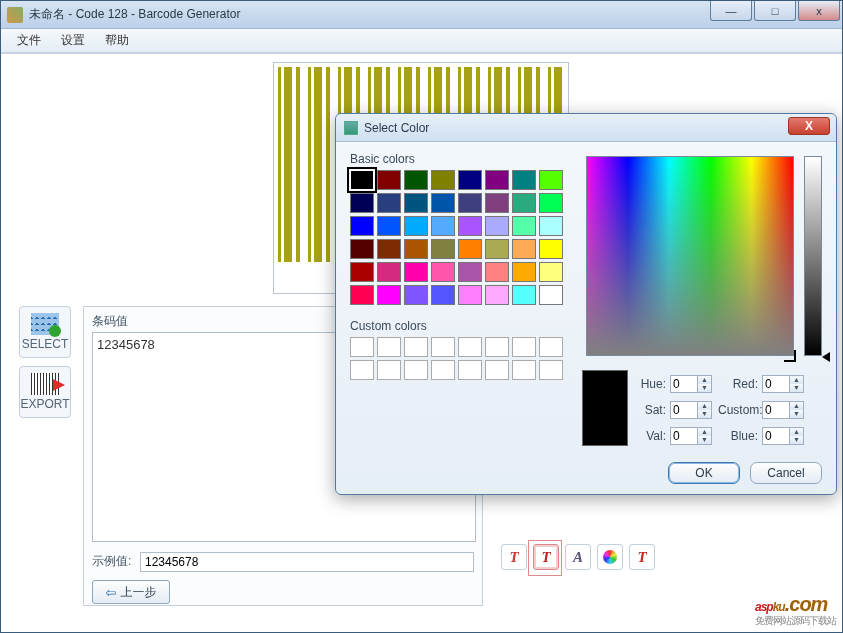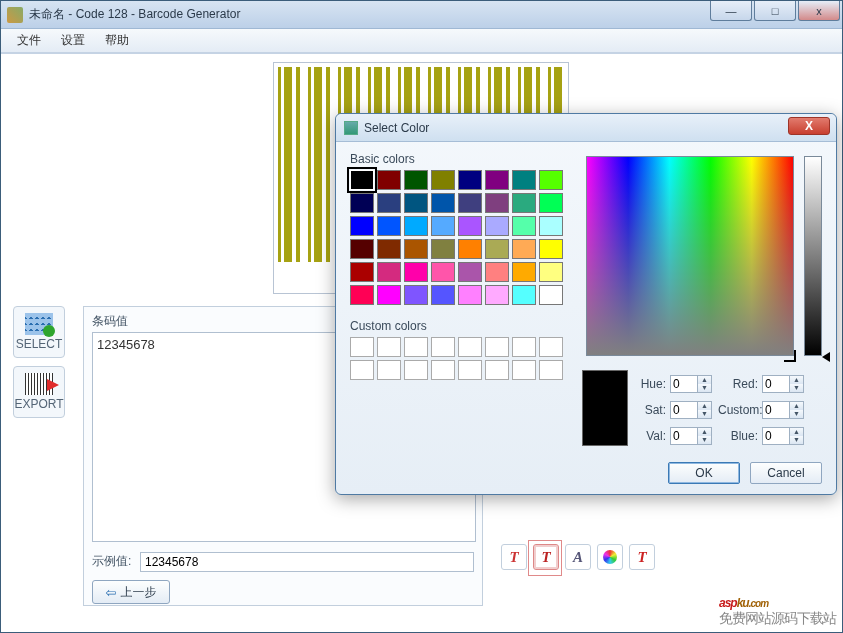--- a/index.html
+++ b/index.html
@@ -17,21 +17,21 @@
 .menubar { height: 24px; background: linear-gradient(#f6f9fc,#e4ecf5); display: flex; align-items: center; padding: 0 6px; border-bottom: 1px solid #c5d3e4; }
 .menubar .menu-item { padding: 2px 10px; color: #333; }
 
 .app-body { position: absolute; top: 52px; left: 0; right: 0; bottom: 0; background: #fff; border-top: 1px solid #c5d3e4; }
 
 
 .barcode-preview { position: absolute; left: 272px; top: 8px; width: 296px; height: 232px; border: 1px solid #b8c4d4; background: #fff; }
 .barcode-stripes { position: absolute; left: 4px; top: 4px; right: 4px; height: 195px; background: repeating-linear-gradient(90deg, #a6a213 0 3px, #fff 3px 6px, #a6a213 6px 14px, #fff 14px 18px, #a6a213 18px 22px, #fff 22px 30px); }
 
 
-.sidebar { position: absolute; left: 12px; top: 252px; width: 56px; }
+.sidebar { position: absolute; left: 18px; top: 252px; width: 56px; }
 .tool-btn { width: 52px; height: 52px; margin-bottom: 8px; background: #f3f7fb; border: 1px solid #c2cfdd; border-radius: 4px; display: flex; flex-direction: column; align-items: center; justify-content: center; font-size: 9px; color: #546576; }
 .tool-btn.active { background: #fff; border-color: #8fa6c0; }
 .tool-btn .ico { width: 28px; height: 22px; margin-bottom: 2px; }
 .ico-select { background: linear-gradient(45deg,#2a6eb0 25%,transparent 25%) 0 0/6px 6px, linear-gradient(-45deg,#2a6eb0 25%,transparent 25%) 0 0/6px 6px #9cc3ea; position: relative; }
 .ico-select::after { content:''; position:absolute; right:-2px; bottom:-2px; width:12px; height:12px; background:#2ea52e; border-radius:50%; }
 .ico-edit { background: linear-gradient(135deg,#f7c948 40%,#d99a1e 60%); transform: skew(-20deg); border-radius: 2px; }
 .ico-export { position: relative; background: repeating-linear-gradient(90deg,#333 0 1px,#fff 1px 3px); }
 .ico-export::after { content:''; position:absolute; right:-6px; top:6px; width:0; height:0; border-left:12px solid #e02b2b; border-top:6px solid transparent; border-bottom:6px solid transparent; }
 
 
@@ -51,21 +51,21 @@
 .sicon.s2 { color:#b22; border:1px solid #d88; box-shadow: 0 0 0 2px rgba(200,60,60,.25) inset; }
 .sicon.s3 { color:#557; }
 .sicon.s4 { position:relative; }
 .sicon.s4::before { content:''; width:14px; height:14px; background: conic-gradient(#e33,#ee3,#3c3,#3ce,#33e,#e3e,#e33); border-radius:50%; display:block; }
 .sicon.s5 { color:#c22; }
 .style-highlight { position:absolute; left:527px; top:486px; width:34px; height:36px; border:1px solid #e08a8a; pointer-events:none; }
 
 
 .watermark { position: absolute; right: 6px; bottom: 4px; font-family: Arial; font-size: 28px; font-weight: bold; font-style: italic; color: #c71c1c; letter-spacing: -1px; }
 .watermark .g { color: #a16207; }
-.watermark .sub { font-size: 14px; color: #888; display:block; text-align:right; font-style: normal; font-weight: normal; margin-top:-4px; }
+.watermark .sub { font-size: 10px; color: #888; display:block; text-align:right; font-style: normal; font-weight: normal; margin-top:-4px; }
 
 
 .color-dialog { position: absolute; left: 335px; top: 113px; width: 502px; height: 382px; background: linear-gradient(#f4f8fc,#e6eef6); border: 1px solid #4f7aa3; border-radius: 6px; box-shadow: 0 4px 18px rgba(0,0,0,.35); }
 .cd-titlebar { height: 28px; background: linear-gradient(#e8f0f9,#cfe0f0); border-bottom: 1px solid #a6bdd6; border-radius: 6px 6px 0 0; display: flex; align-items: center; padding: 0 8px; }
 .cd-titlebar .ico { width:14px; height:14px; background: linear-gradient(#6aa,#397); margin-right:6px; border:1px solid #5a8; }
 .cd-titlebar .t { flex:1; color:#2b3a4a; }
 .cd-close { position:absolute; right:6px; top:3px; width:42px; height:18px; background: linear-gradient(#e27b6e,#c83f2f); border:1px solid #9c3428; border-radius: 3px; color:#fff; display:flex; align-items:center; justify-content:center; font-family: Arial; font-weight: bold; }
 
 .cd-body { padding: 10px 14px; }
 .cd-label { color: #3a4a5a; margin-bottom: 4px; }
@@ -91,21 +91,21 @@
 .current-color { position:absolute; left:246px; top:256px; width:46px; height:76px; background:#000; border:1px solid #666; }
 
 .hsv-grid { position:absolute; left:302px; top:258px; display:grid; grid-template-columns: 28px 44px 40px 44px; grid-auto-rows: 24px; gap: 2px 4px; align-items:center; }
 .hsv-grid label { text-align:right; color:#3a4a5a; }
 .spin { display:flex; }
 .spin input { width:28px; height:18px; border:1px solid #9fb0c2; text-align:left; padding:0 2px; }
 .spin .btns { width:14px; height:18px; display:flex; flex-direction:column; border:1px solid #9fb0c2; border-left:none; }
 .spin .btns div { flex:1; background:linear-gradient(#f5f9fd,#dbe6f2); font-size:7px; text-align:center; line-height:8px; color:#456; }
 
 .dlg-buttons { position:absolute; right:14px; bottom:10px; display:flex; gap:10px; }
-.dlg-btn { width:72px; height:22px; background:linear-gradient(#fdfefe,#e4ecf5); border:1px solid #8fa6c0; border-radius:2px; color:#2b3a4a; }
+.dlg-btn { width:72px; height:22px; background:linear-gradient(#fdfefe,#e4ecf5); border:1px solid #8fa6c0; border-radius:7px; color:#2b3a4a; }
 .dlg-btn.primary { border:1px solid #3b79b5; box-shadow: 0 0 0 1px #8fb8e0 inset; }
 
 
 .c0{background:#000}.c1{background:#800000}.c2{background:#005500}.c3{background:#808000}.c4{background:#000080}.c5{background:#800080}.c6{background:#008080}.c7{background:#55ff00}
 .c10{background:#000055}.c11{background:#2a3f7f}.c12{background:#005580}.c13{background:#0055aa}.c14{background:#3f3f7f}.c15{background:#7f3f7f}.c16{background:#2aaa7f}.c17{background:#00ff55}
 .c20{background:#0000ff}.c21{background:#0055ff}.c22{background:#00aaff}.c23{background:#55aaff}.c24{background:#aa55ff}.c25{background:#aaaaff}.c26{background:#55ffaa}.c27{background:#aaffff}
 .c30{background:#550000}.c31{background:#7f2a00}.c32{background:#aa5500}.c33{background:#808040}.c34{background:#ff8000}.c35{background:#aaaa55}.c36{background:#ffaa55}.c37{background:#ffff00}
 .c40{background:#aa0000}.c41{background:#d42a7f}.c42{background:#ff00aa}.c43{background:#ff55aa}.c44{background:#aa55aa}.c45{background:#ff8080}.c46{background:#ffaa00}.c47{background:#ffff80}
 .c50{background:#ff0055}.c51{background:#ff00ff}.c52{background:#7f55ff}.c53{background:#5555ff}.c54{background:#ff80ff}.c55{background:#ffaaff}.c56{background:#55ffff}.c57{background:#ffffff}
 </style>
@@ -160,21 +160,21 @@
     <div class="style-toolbar">
       <div class="sicon s1">T</div>
       <div class="sicon s2">T</div>
       <div class="sicon s3">A</div>
       <div class="sicon s4"></div>
       <div class="sicon s5">T</div>
     </div>
     <div class="style-highlight"></div>
 
     <div class="watermark">
-      <span>asp</span><span class="g">ku</span><span class="g" style="font-size:10px">.com</span>
+      <span>asp</span><span class="g">ku</span><span class="g" style="font-size:20px">.com</span>
       <span class="sub">免费网站源码下载站</span>
     </div>
   </div>
 </div>
 
 <div class="color-dialog">
   <div class="cd-titlebar">
     <div class="ico"></div>
     <div class="t">Select Color</div>
     <div class="cd-close">X</div>

